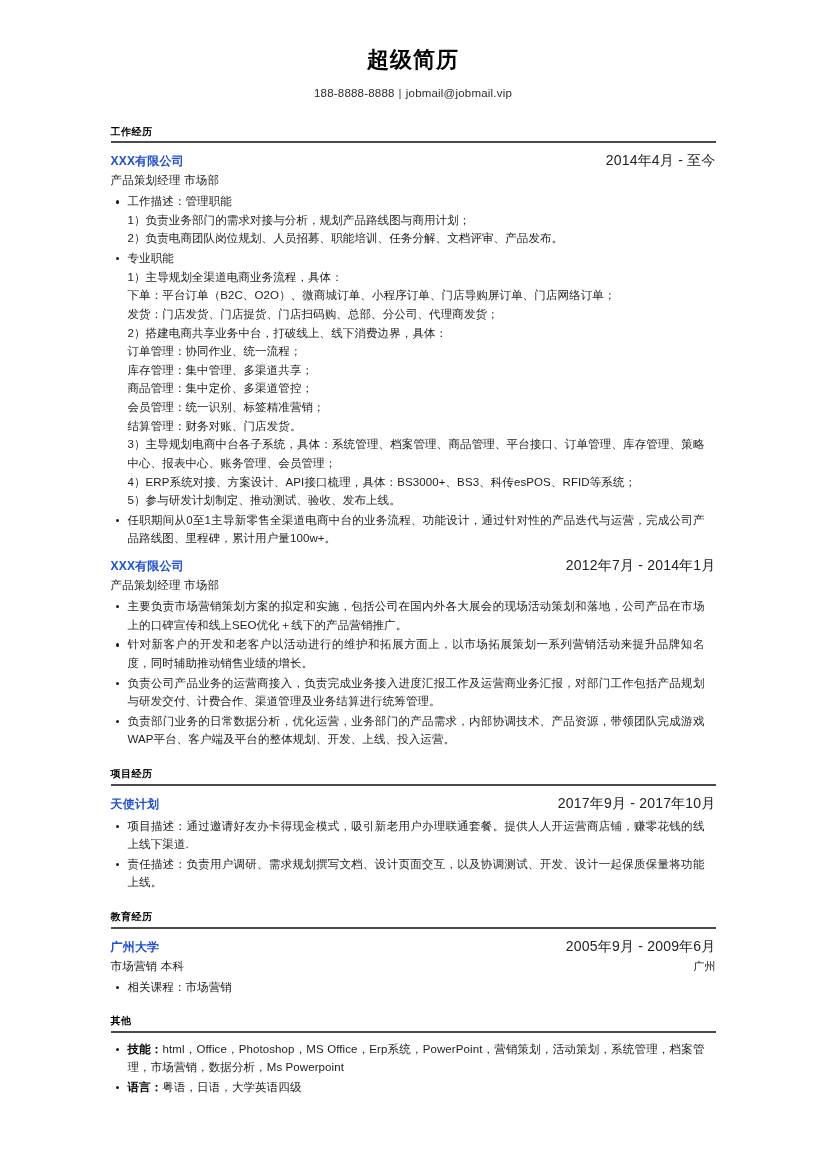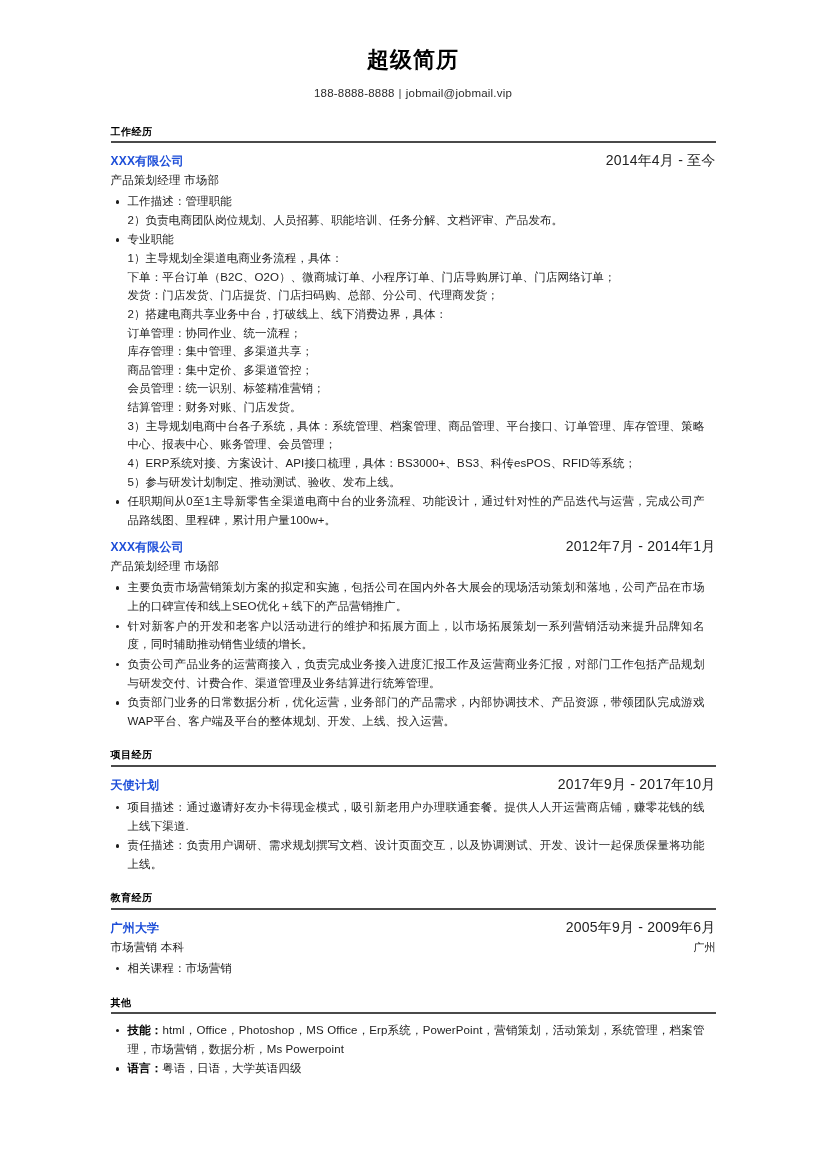--- a/index.html
+++ b/index.html
@@ -165,20 +165,21 @@
         <span class="entry-title">XXX有限公司</span>
         <span class="entry-date">2014年4月 - 至今</span>
       </div>
       <div class="entry-sub">
         <span class="entry-subtitle">产品策划经理 市场部</span>
       </div>
       <ul class="bullets">
         <li>
           <span class="sub-lines">
             <span class="sub-line">工作描述：管理职能</span>
+            <span class="sub-line">1）负责业务部门的需求对接与分析，规划产品路线图与商用计划；</span>
             <span class="sub-line">2）负责电商团队岗位规划、人员招募、职能培训、任务分解、文档评审、产品发布。</span>
           </span>
         </li>
         <li>
           <span class="sub-lines">
             <span class="sub-line">专业职能</span>
             <span class="sub-line">1）主导规划全渠道电商业务流程，具体：</span>
             <span class="sub-line">下单：平台订单（B2C、O2O）、微商城订单、小程序订单、门店导购屏订单、门店网络订单；</span>
             <span class="sub-line">发货：门店发货、门店提货、门店扫码购、总部、分公司、代理商发货；</span>
             <span class="sub-line">2）搭建电商共享业务中台，打破线上、线下消费边界，具体：</span>

